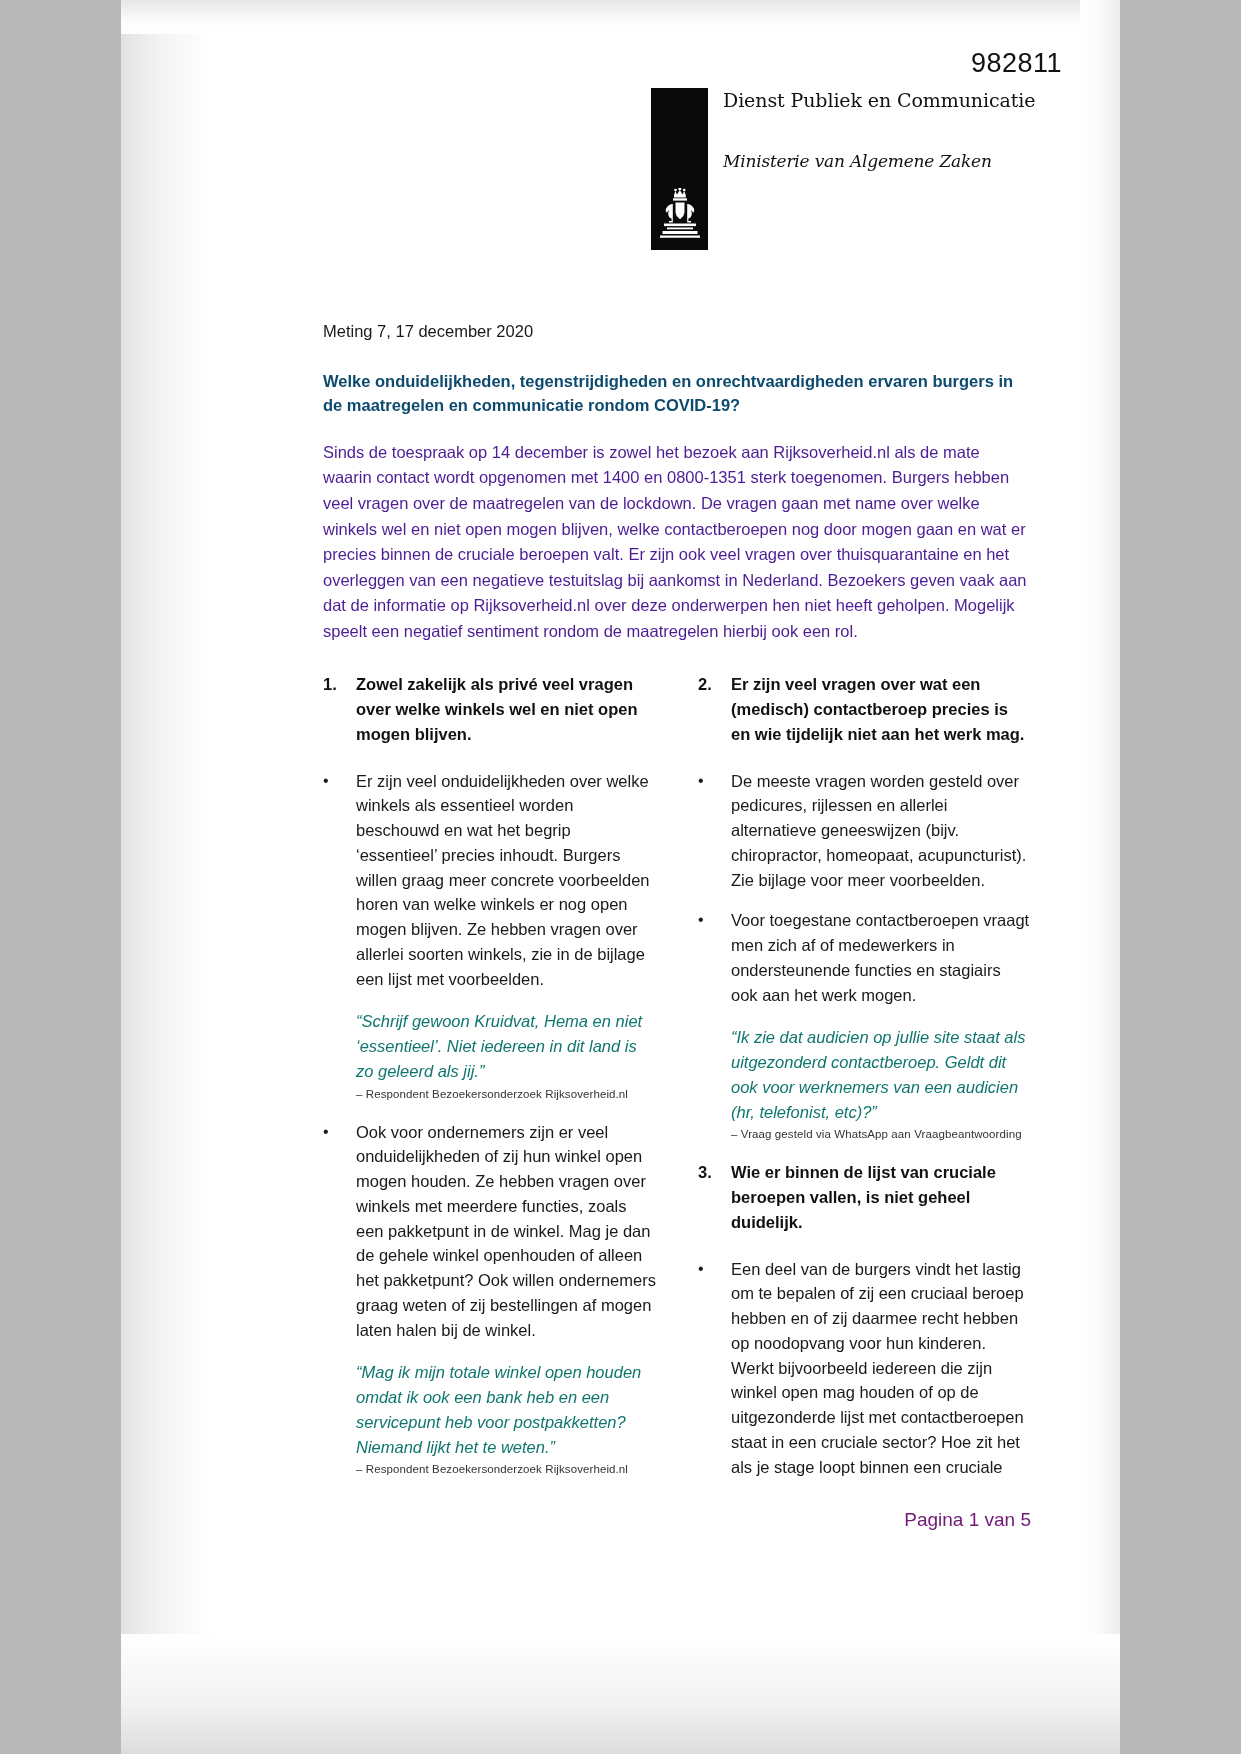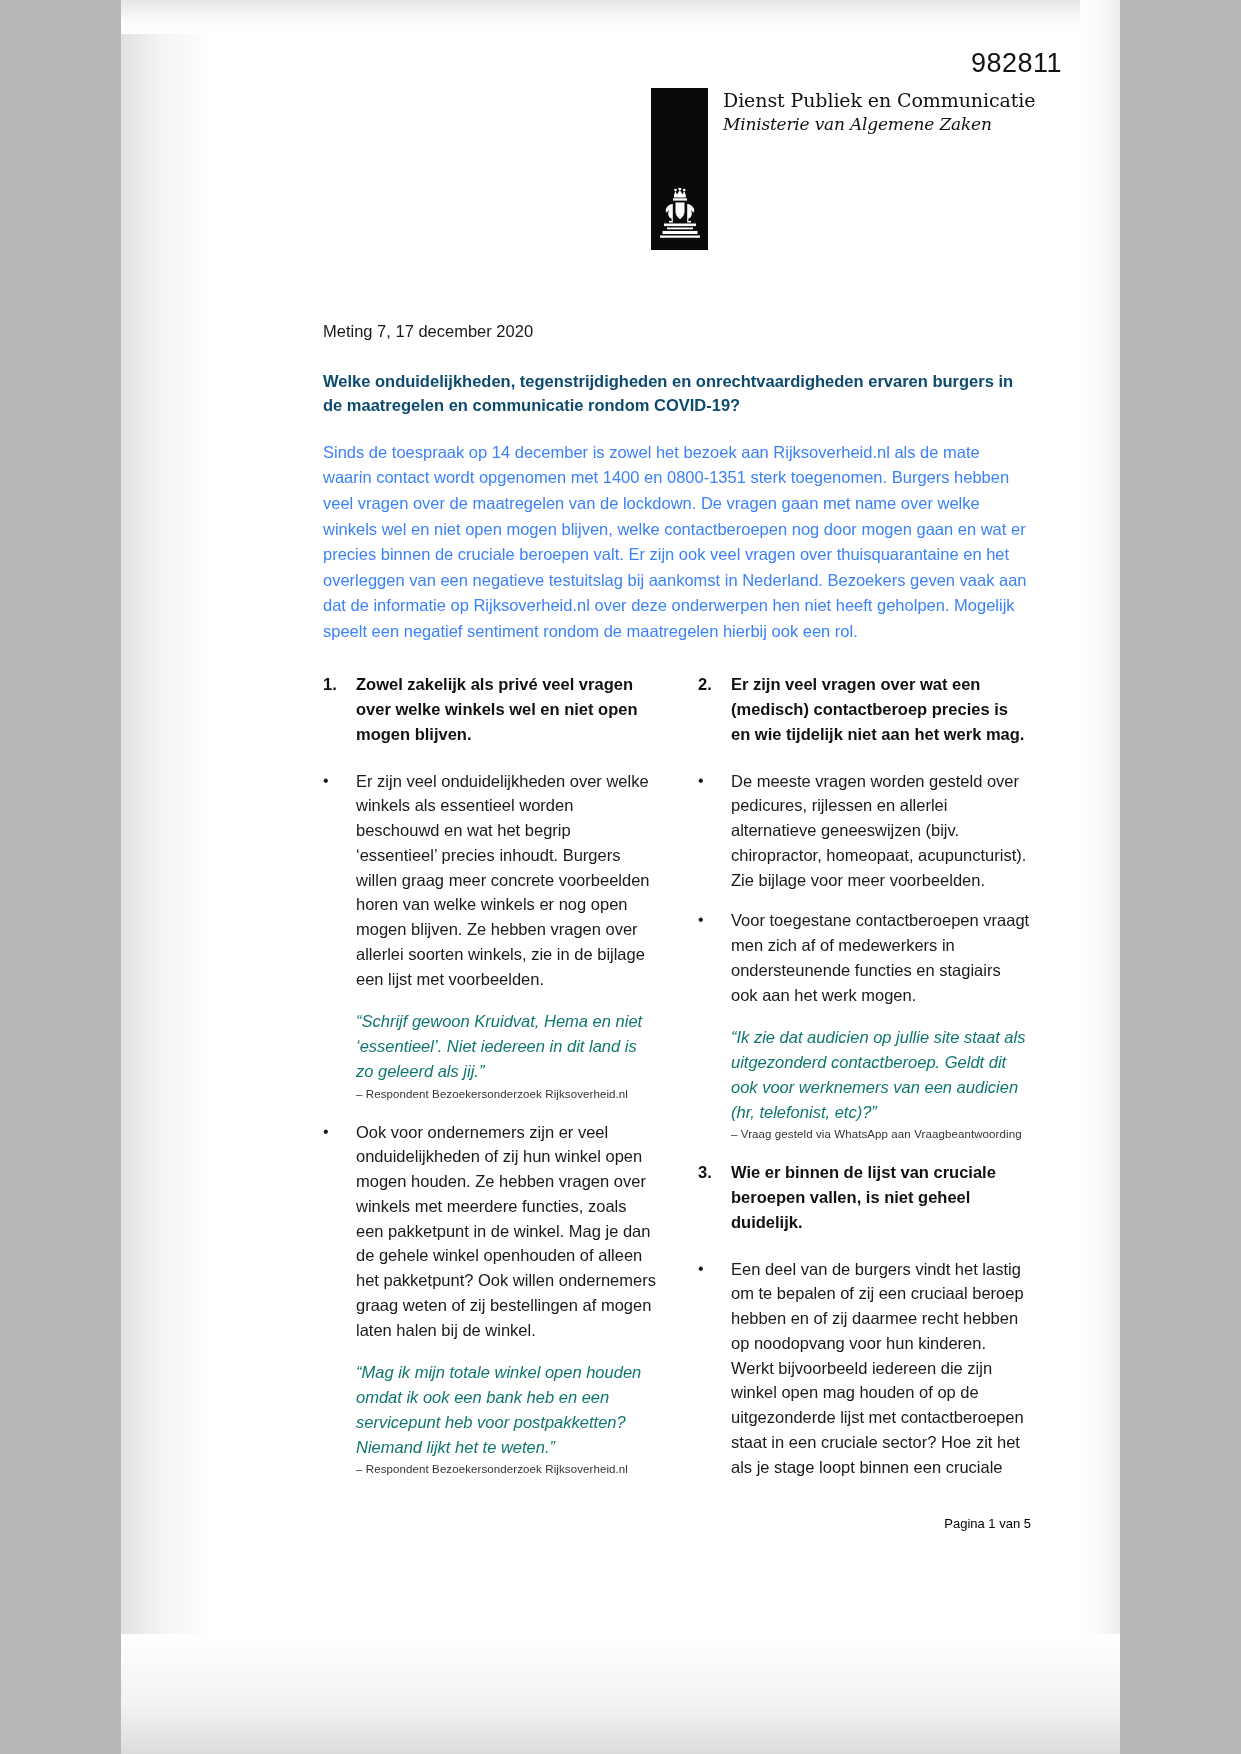--- a/index.html
+++ b/index.html
@@ -87,20 +87,21 @@
     color: #111;
     font-family: "DejaVu Serif", serif;
     letter-spacing: -0.1px;
   }
   .logo-line2 {
     font-size: 17px;
     color: #111;
     font-style: italic;
     font-family: "DejaVu Serif", serif;
     letter-spacing: -0.2px;
+    margin-top: 37px;
   }
 
   
   .content {
     position: absolute;
     left: 202px;
     top: 322px;
     width: 708px;
   }
   .doc-title {
@@ -117,21 +118,21 @@
   }
   .section-question {
     font-size: 16.5px;
     font-weight: bold;
     color: #0c4a6e;
     line-height: 1.48;
     margin: 0 0 22px 0;
   }
   .intro-para {
     font-size: 16.5px;
-    color: #3b82f6;
+    color: #4c1d95;
     line-height: 1.55;
     margin: 0 0 28px 0;
     text-align: left;
   }
 
   
   .columns {
     display: flex;
     gap: 42px;
   }
@@ -183,22 +184,22 @@
     font-size: 11.5px;
     color: #333;
     margin: 0 0 20px 33px;
     letter-spacing: 0.1px;
   }
 
   .page-footer {
     position: absolute;
     right: 0;
     bottom: -36px;
-    font-size: 13px;
-    color: #000000;
+    font-size: 19px;
+    color: #701a75;
   }
   .footer-wrap {
     position: relative;
     height: 0;
   }
 </style>
 </head>
 <body>
 
 <div class="page">

